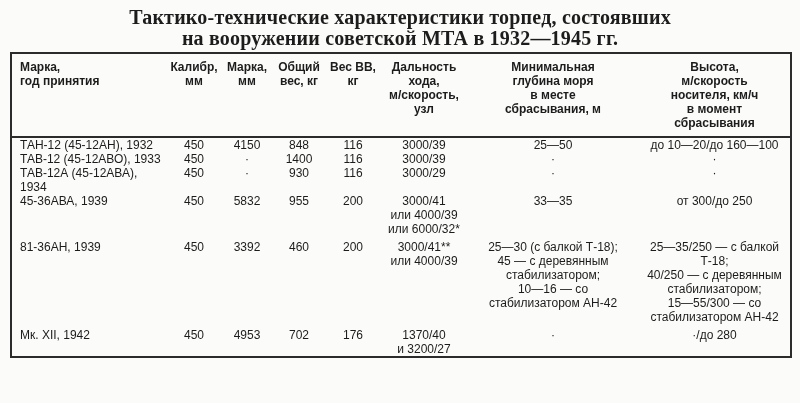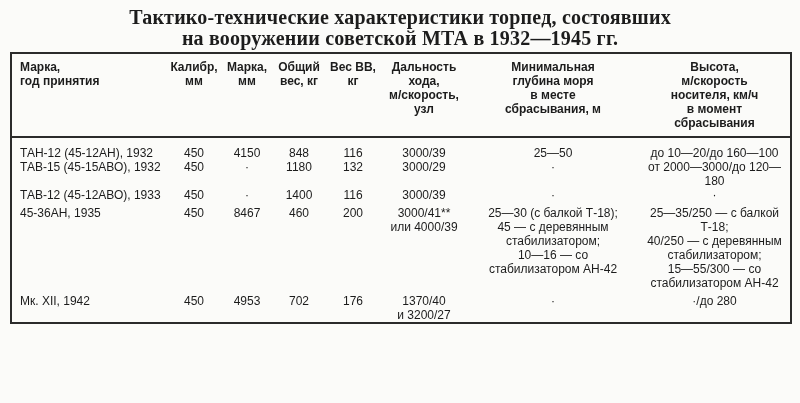--- a/index.html
+++ b/index.html
@@ -44,21 +44,21 @@
     font-weight: bold;
     border-bottom: 2px solid #2b2b2b;
     padding-top: 6px;
     padding-bottom: 6px;
   }
   table.torpedo th.c-marka, table.torpedo td.c-marka {
     text-align: left;
     padding-left: 8px;
     margin-top: 40px;
   }
-  table.torpedo tbody tr:first-child td { padding-top: 8px; }
+  table.torpedo tbody tr:first-child td { padding-top: 0; }
   tr.row-an td   { padding-top: 4px; }
   tr.row-mk td   { padding-top: 4px; }
 </style>
 </head>
 <body>
 
 <div class="title">Тактико-технические характеристики торпед, состоявших
 на вооружении советской МТА в 1932—1945 гг.</div>
 
 <table class="torpedo">
@@ -104,43 +104,55 @@
       <td class="c-marka">ТАН-12 (45-12АН), 1932</td>
       <td>450</td>
       <td>4150</td>
       <td>848</td>
       <td>116</td>
       <td>3000/39</td>
       <td>25—50</td>
       <td>до 10—20/до 160—100</td>
     </tr>
     <tr>
-      <td class="c-marka">ТАВ-15 (45-15АВО), 1932</td>
-      <td>450</td>
-      <td>·</td>
-      <td>1180</td>
-      <td>132</td>
-      <td>3000/29</td>
-      <td>·</td>
-      <td>от 2000—3000/до 120—180</td>
-    </tr>
-    <tr>
       <td class="c-marka">ТАВ-12 (45-12АВО), 1933</td>
       <td>450</td>
       <td>·</td>
       <td>1400</td>
       <td>116</td>
       <td>3000/39</td>
       <td>·</td>
       <td>·</td>
     </tr>
+    <tr>
+      <td class="c-marka">ТАВ-12А (45-12АВА), 1934</td>
+      <td>450</td>
+      <td>·</td>
+      <td>930</td>
+      <td>116</td>
+      <td>3000/29</td>
+      <td>·</td>
+      <td>·</td>
+    </tr>
+    <tr>
+      <td class="c-marka">45-36АВА, 1939</td>
+      <td>450</td>
+      <td>5832</td>
+      <td>955</td>
+      <td>200</td>
+      <td>3000/41
+или 4000/39
+или 6000/32*</td>
+      <td>33—35</td>
+      <td>от 300/до 250</td>
+    </tr>
     <tr class="row-an">
-      <td class="c-marka">45-36АН, 1935</td>
+      <td class="c-marka">81-36АН, 1939</td>
       <td>450</td>
-      <td>8467</td>
+      <td>3392</td>
       <td>460</td>
       <td>200</td>
       <td>3000/41**
 или 4000/39</td>
       <td>25—30 (с балкой Т-18);
 45 — с деревянным
 стабилизатором;
 10—16 — со
 стабилизатором АН-42</td>
       <td>25—35/250 — с балкой Т-18;

